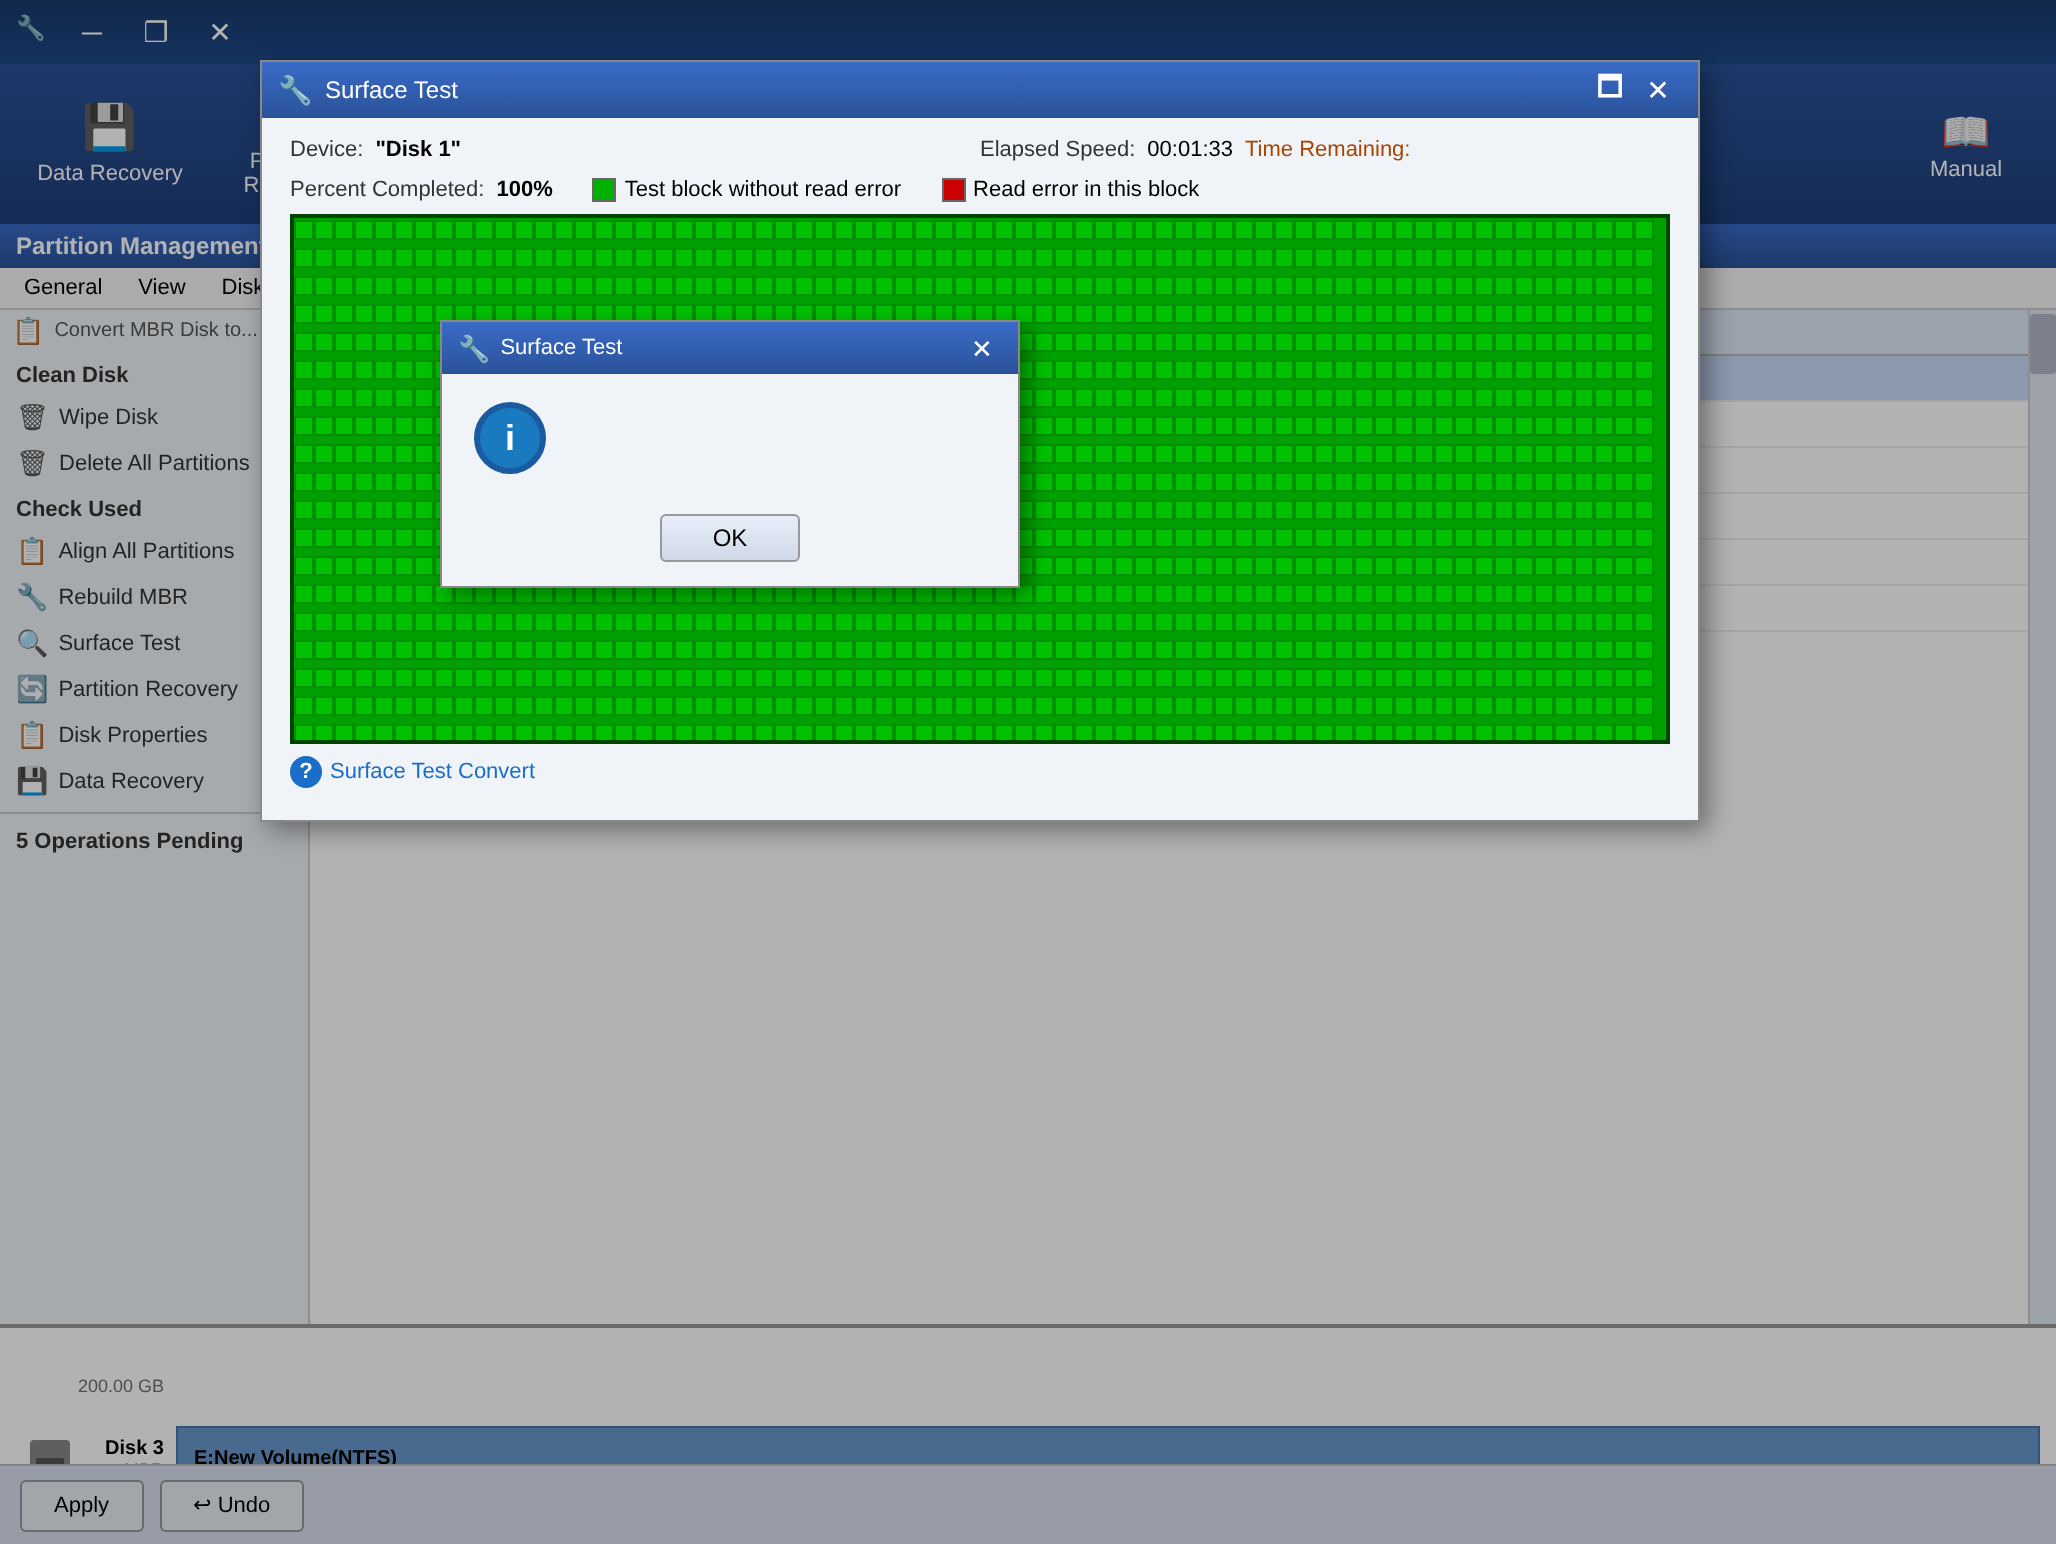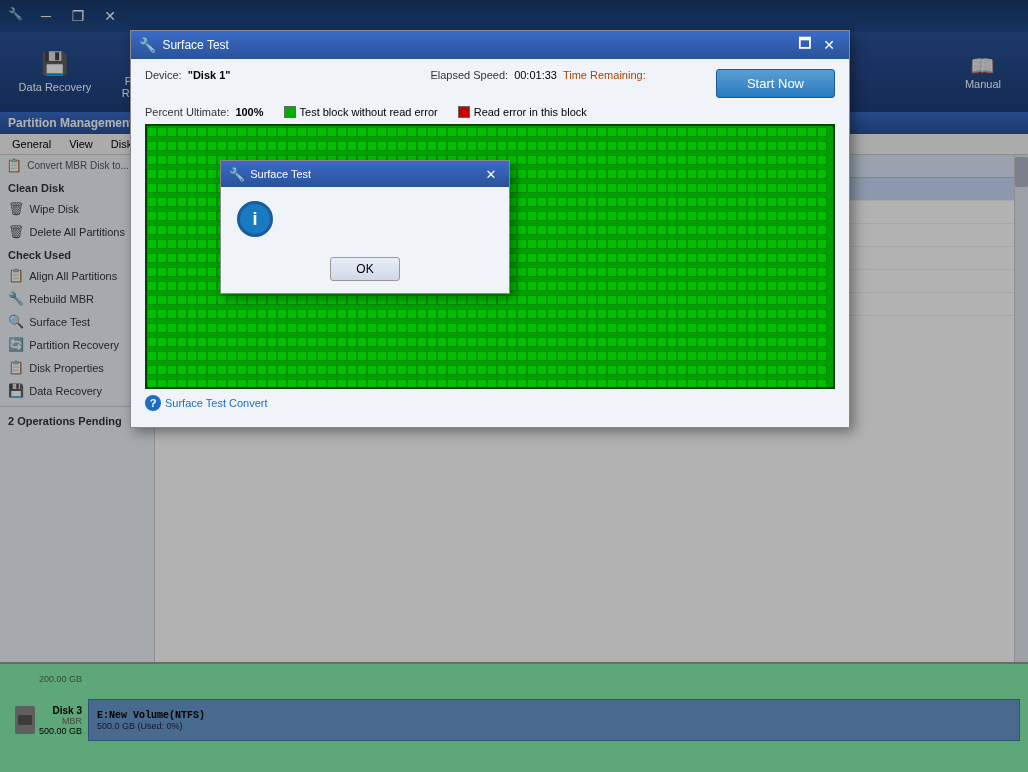--- a/index.html
+++ b/index.html
@@ -258,21 +258,21 @@
         </div>
         <div class="sidebar-item">
           <span class="sidebar-item-icon">📋</span>
           <span>Disk Properties</span>
         </div>
         <div class="sidebar-item">
           <span class="sidebar-item-icon">💾</span>
           <span>Data Recovery</span>
         </div>
 
-        <div style="padding:8px;font-size:11px;font-weight:bold;color:#333;border-top:1px solid #ccc;margin-top:4px;">2 Operations Pending</div>
+        <div style="padding:8px;font-size:11px;font-weight:bold;color:#333;border-top:1px solid #ccc;margin-top:4px;">5 Operations Pending</div>
       </div>
     </div>
 
     <div class="pm-right">
 
       <div style="display:flex;height:100%;">
         <div style="flex:1;overflow:auto;">
           <div class="partition-list-header">
             <span style="padding:2px 6px;font-size:11px;font-weight:bold;">Type</span>
           </div>
@@ -302,78 +302,83 @@
             <span class="type-col type-primary">Primary</span>
           </div>
         </div>
         <div class="col-right-scroll">
           <div style="width:100%;height:30px;background:#b0b8c8;border-radius:2px;margin-top:2px;"></div>
         </div>
       </div>
     </div>
   </div>
 
-  <div style="height:110px;background:#86efac;border-top:2px solid #999;overflow:hidden;flex-shrink:0;padding:0 8px;">
+  <div style="height:110px;background:#ffffff;border-top:2px solid #999;overflow:hidden;flex-shrink:0;padding:14px 8px;">
 
     <div style="display:flex;align-items:center;height:30px;margin-bottom:2px;opacity:0.7;">
       <div class="disk-label" style="width:80px;font-size:9px;text-align:right;padding-right:6px;">200.00 GB</div>
     </div>
     <div style="display:flex;align-items:center;height:48px;">
       <div style="width:80px;flex-shrink:0;padding-right:6px;font-size:10px;text-align:right;">
         <div style="display:flex;align-items:center;gap:4px;justify-content:flex-end;">
           <div style="width:20px;height:28px;background:#888;border-radius:2px;display:flex;align-items:center;justify-content:center;">
             <div style="width:14px;height:10px;background:#555;border-radius:1px;"></div>
           </div>
           <div>
             <div style="font-weight:bold;">Disk 3</div>
             <div style="font-size:9px;color:#666;">MBR</div>
             <div style="font-size:9px;">500.00 GB</div>
           </div>
         </div>
       </div>
       <div style="flex:1;height:42px;background:#6699cc;border:1px solid #4477aa;display:flex;align-items:center;padding:4px 8px;">
         <div>
-          <div style="font-size:10px;font-weight:bold;font-family:Liberation Mono, monospace;">E:New Volume(NTFS)</div>
+          <div style="font-size:10px;font-weight:bold;">E:New Volume(NTFS)</div>
           <div style="font-size:9px;color:#224;">500.0 GB (Used: 0%)</div>
         </div>
       </div>
     </div>
   </div>
 
+  <div class="bottom-status">
+    <button class="apply-btn">Apply</button>
+    <button class="undo-btn">
+      <span>↩ </span><span>Undo</span>
+    </button>
+  </div>
 </div>
 
 <div class="overlay"></div>
 
 <div class="surface-test-window">
   <div class="window-titlebar">
     <span class="window-titlebar-icon">🔧</span>
     <span class="window-titlebar-text">Surface Test</span>
     <button class="window-titlebar-btn">🗖</button>
     <button class="window-titlebar-btn">✕</button>
   </div>
 
   <div class="surface-test-body">
 
     <div style="display:grid;grid-template-columns:1fr 1fr auto;gap:6px 10px;margin-bottom:8px;align-items:center;">
       <div style="display:flex;gap:6px;">
         <span style="font-size:11px;color:#333;">Device:</span>
         <span style="font-size:11px;font-weight:bold;">"Disk 1"</span>
       </div>
-      <button class="start-now-btn" style="grid-row:1/3;">Start Now</button>
 
       <div style="display:flex;gap:6px;">
         <span style="font-size:11px;color:#333;">Elapsed Speed:</span>
         <span style="font-size:11px;">00:01:33</span>
         <span style="font-size:11px;color:#aa4400;">Time Remaining:</span>
       </div>
     </div>
 
     <div style="display:flex;align-items:center;gap:20px;margin-bottom:6px;">
       <div style="display:flex;gap:6px;">
-        <span style="font-size:11px;color:#333;">Percent Ultimate:</span>
+        <span style="font-size:11px;color:#333;">Percent Completed:</span>
         <span style="font-size:11px;font-weight:bold;">100%</span>
       </div>
       <div style="display:flex;align-items:center;gap:4px;">
         <div class="legend-box green"></div>
         <span style="font-size:11px;">Test block without read error</span>
       </div>
       <div style="display:flex;align-items:center;gap:4px;">
         <div class="legend-box red"></div>
         <span style="font-size:11px;">Read error in this block</span>
       </div>

